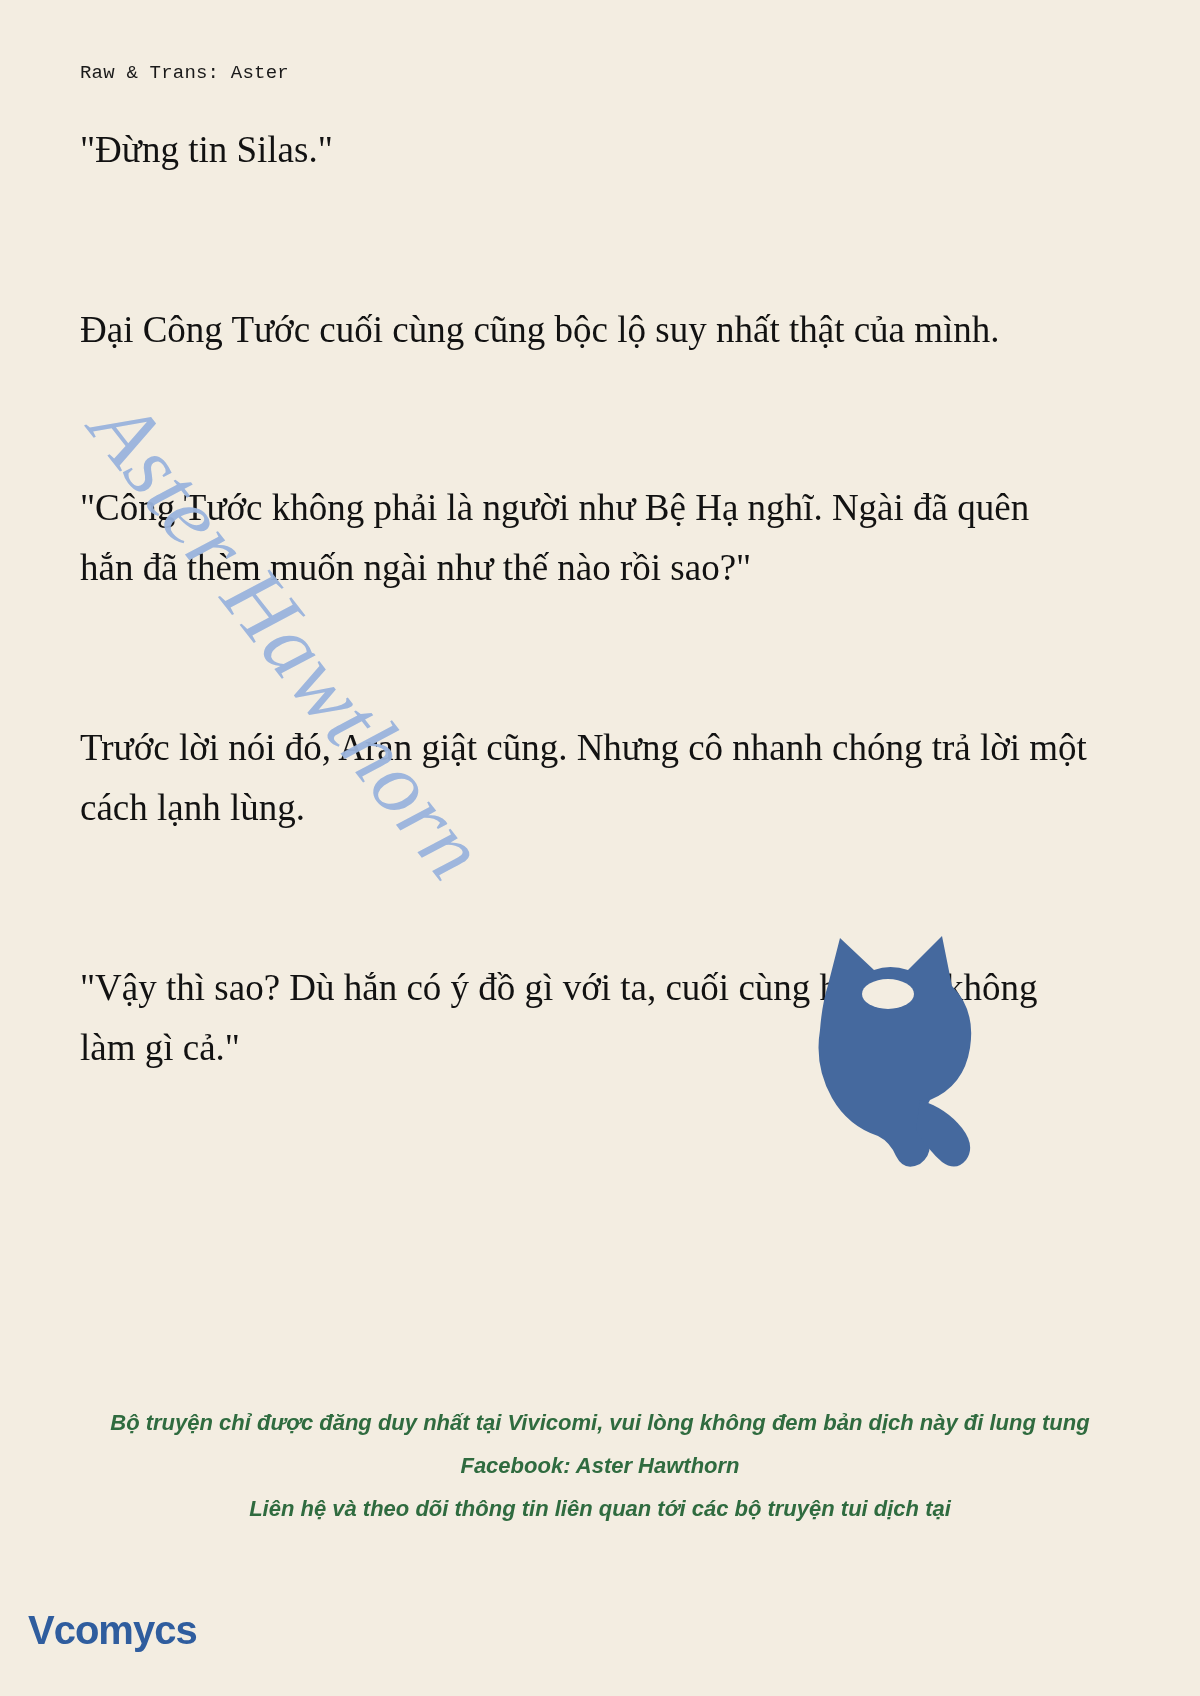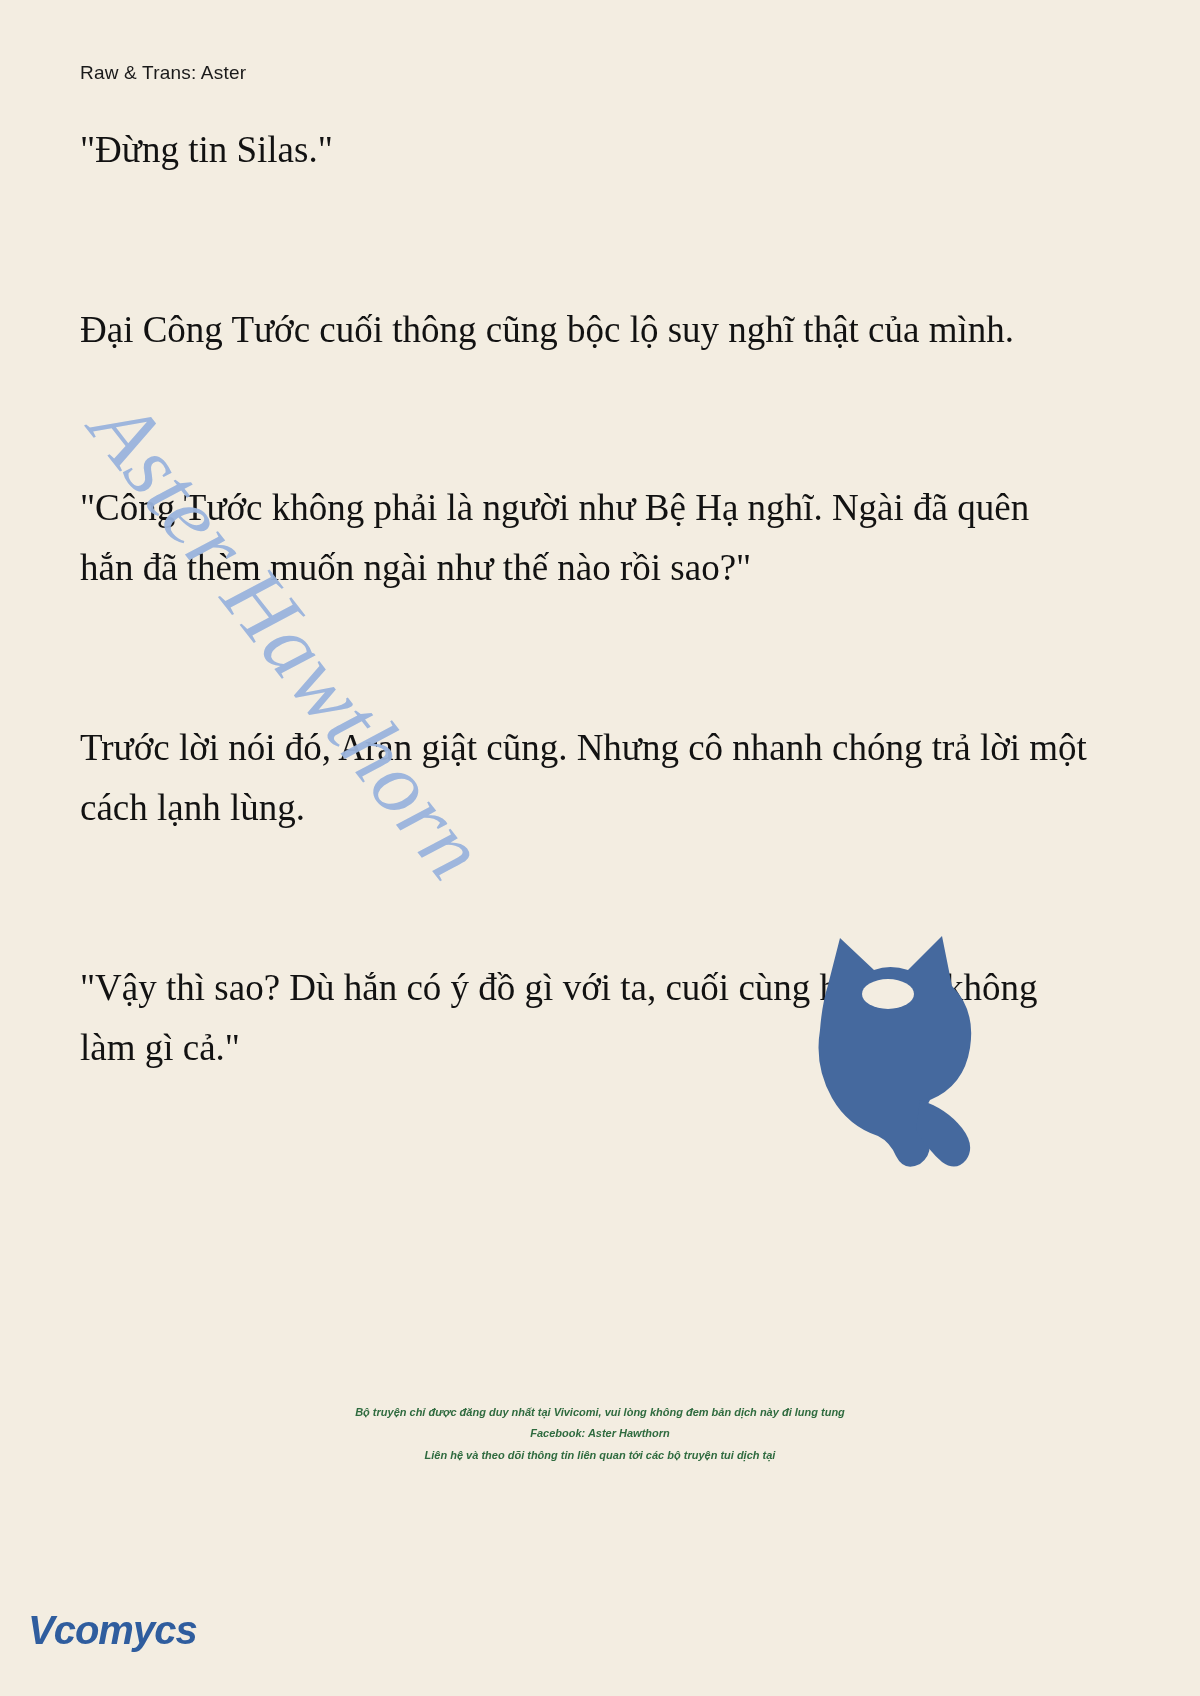--- a/index.html
+++ b/index.html
@@ -16,21 +16,21 @@
   }
   .page {
     position: absolute;
     inset: 0;
     background: #f3ede1;
   }
   .credit {
     position: absolute;
     left: 80px;
     top: 62px;
-    font-family: Liberation Sans, sans-serif;
+    font-family: Liberation Mono, monospace;
     font-size: 19px;
     color: #1a1a1a;
     letter-spacing: 0.2px;
   }
   .body-text {
     position: absolute;
     left: 80px;
     top: 120px;
     width: 1010px;
     color: #121212;
@@ -74,51 +74,50 @@
   .footer {
     position: absolute;
     left: 0;
     right: 0;
     top: 1402px;
     text-align: center;
     font-family: "Liberation Sans", sans-serif;
     font-style: italic;
     font-weight: bold;
     color: #2f6b3f;
-    font-size: 11px;
+    font-size: 22px;
     line-height: 1.95;
   }
   .footer div { display: block; }
 
   .logo {
     position: absolute;
     left: 28px;
     top: 1608px;
     width: 180px;
     height: 60px;
   }
   .logo-text {
     font-family: "Liberation Sans", sans-serif;
     font-weight: bold;
-    font-style: italic;
     font-size: 40px;
     color: #2f5d9e;
     letter-spacing: -1px;
   }
 </style>
 </head>
 <body>
 
 <div class="page">
 
   <div class="credit">Raw &amp; Trans: Aster</div>
 
   <div class="body-text">
     <p class="para p1">"Đừng tin Silas."</p>
-    <p class="para p2">Đại Công Tước cuối thông cũng bộc lộ suy nghĩ thật của mình.</p>
+    <p class="para p2">Đại Công Tước cuối cùng cũng bộc lộ suy nhất thật của mình.</p>
     <p class="para p3">"Công Tước không phải là người như Bệ Hạ nghĩ. Ngài đã quên hắn đã thèm muốn ngài như thế nào rồi sao?"</p>
     <p class="para p4">Trước lời nói đó, Aran giật cũng. Nhưng cô nhanh chóng trả lời một cách lạnh lùng.</p>
     <p class="para p5">"Vậy thì sao? Dù hắn có ý đồ gì với ta, cuối cùng hắn vẫn không làm gì cả."</p>
   </div>
 
   <div class="watermark">Aster Hawthorn</div>
 
   <div class="cat-mark">
     <svg viewBox="0 0 220 240" width="220" height="240" aria-hidden="true">
       <g fill="#45699e">

